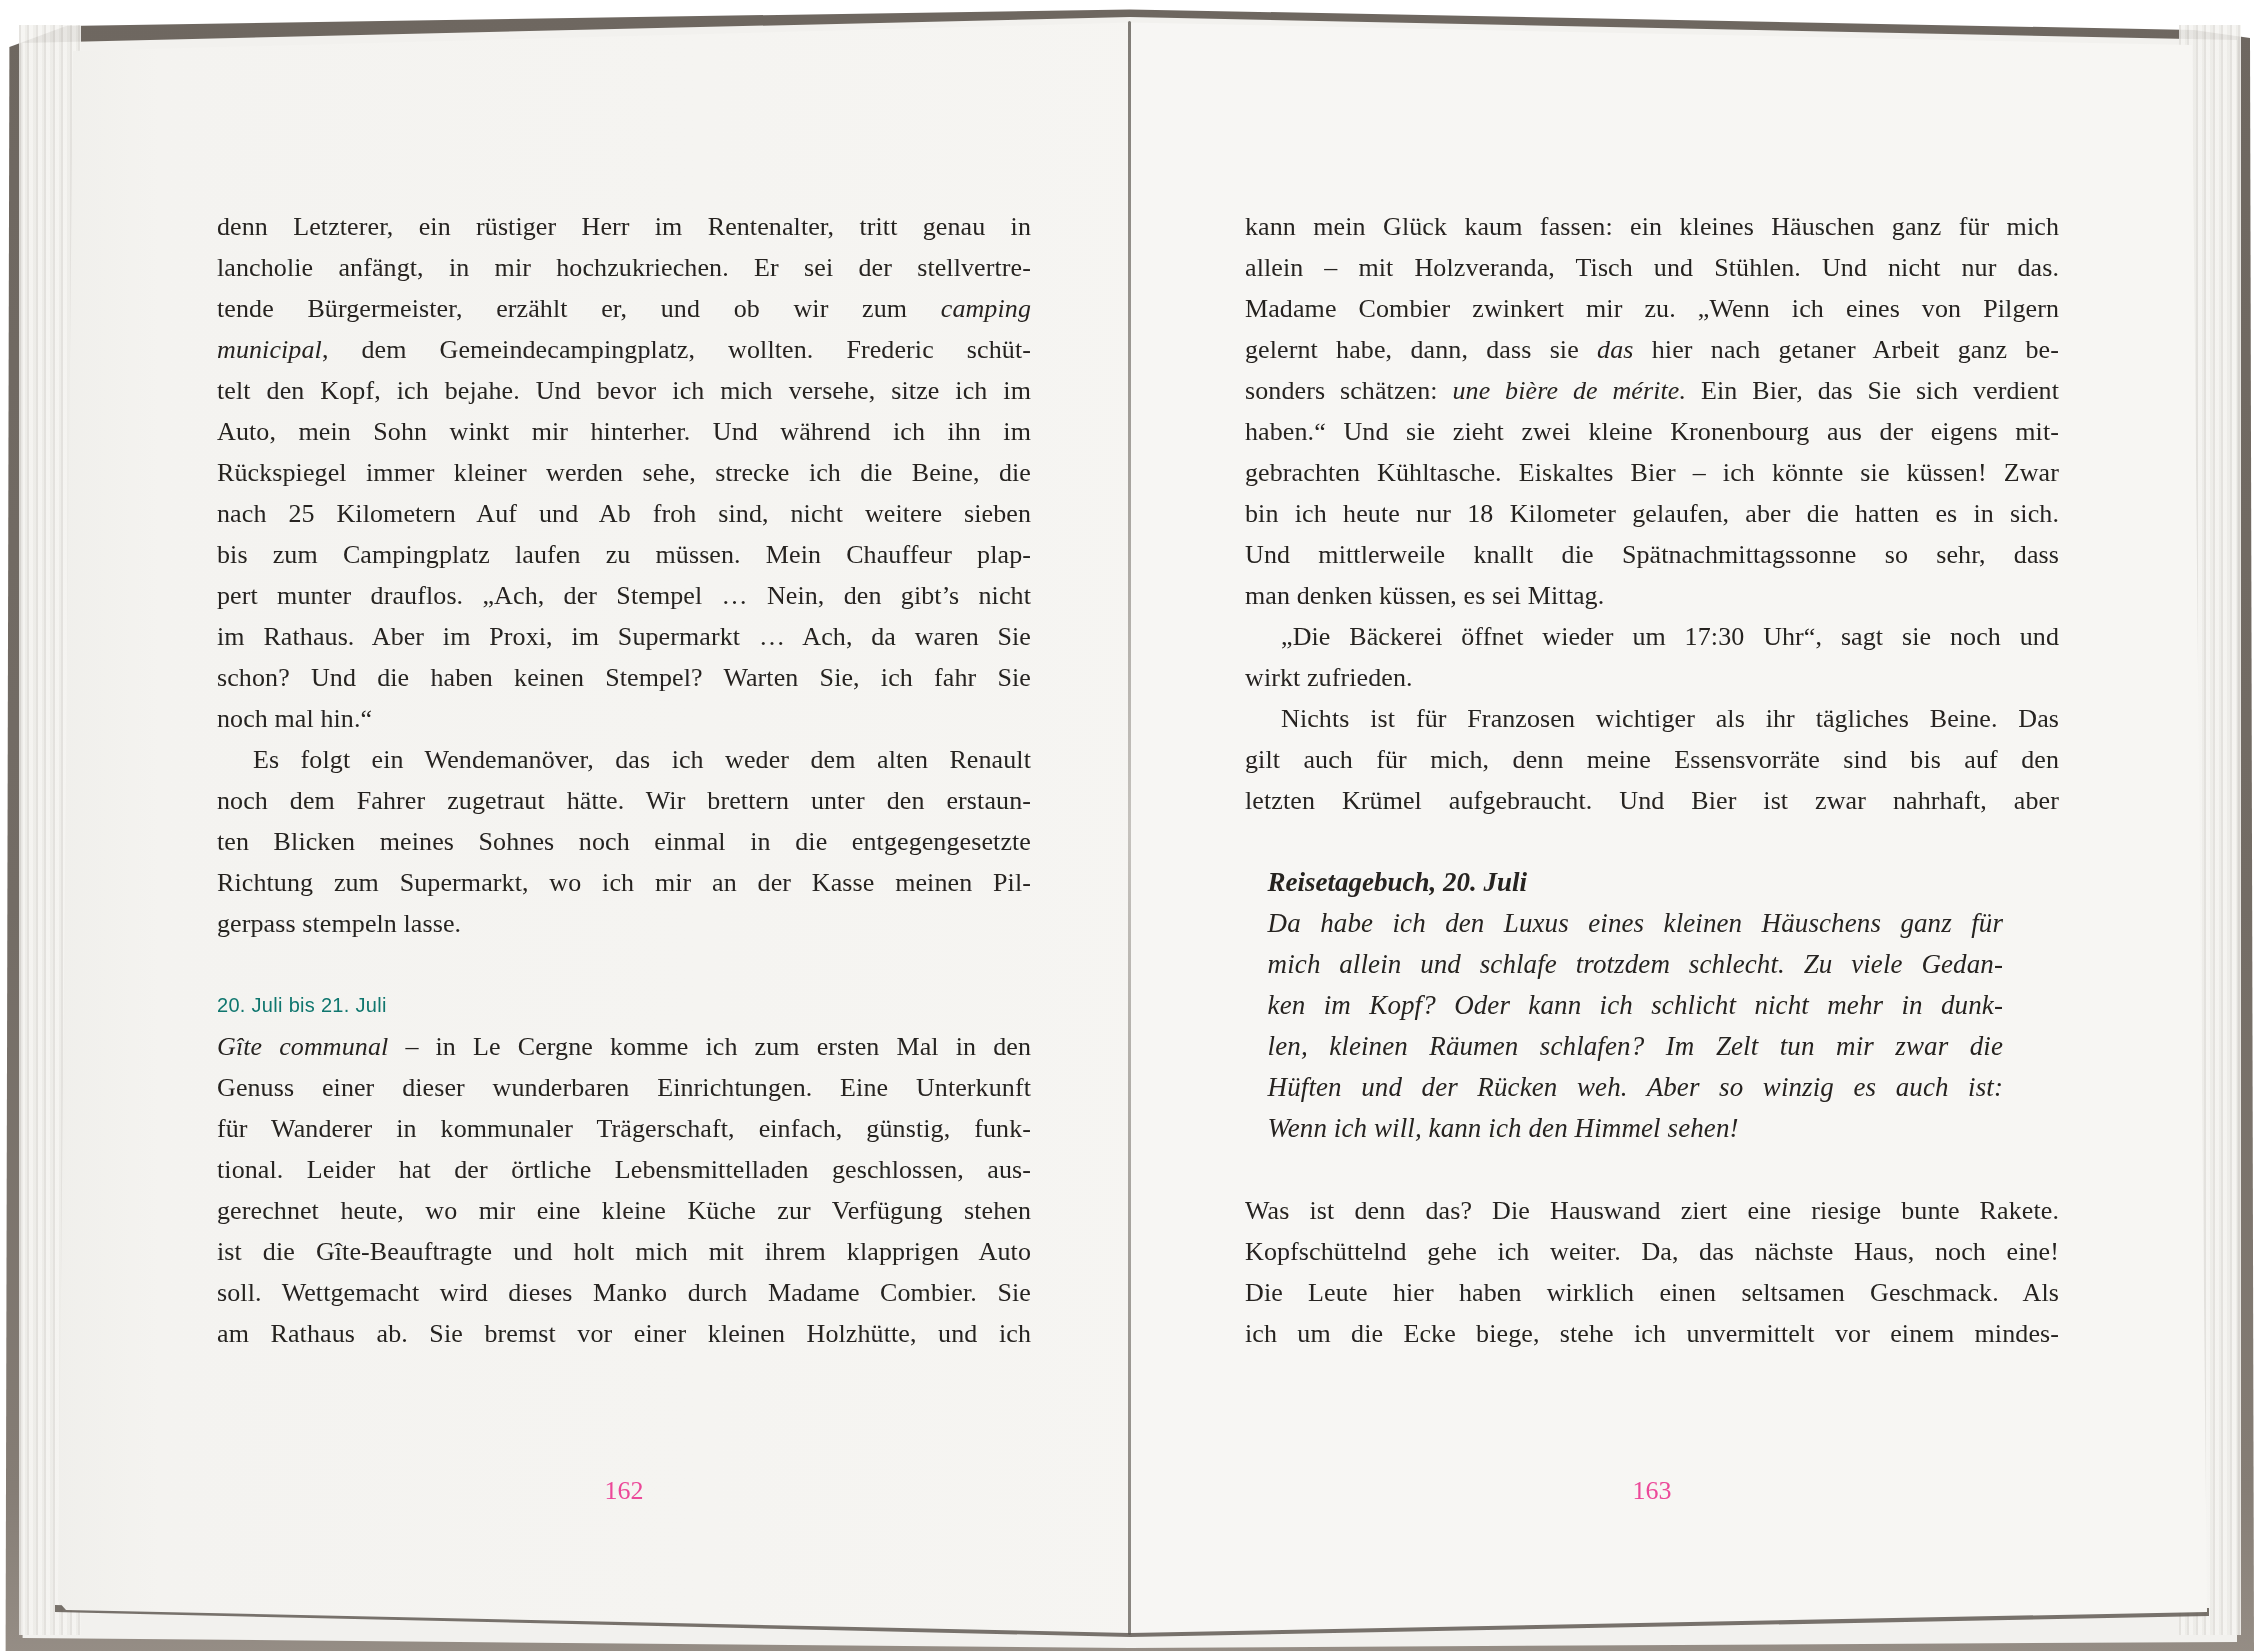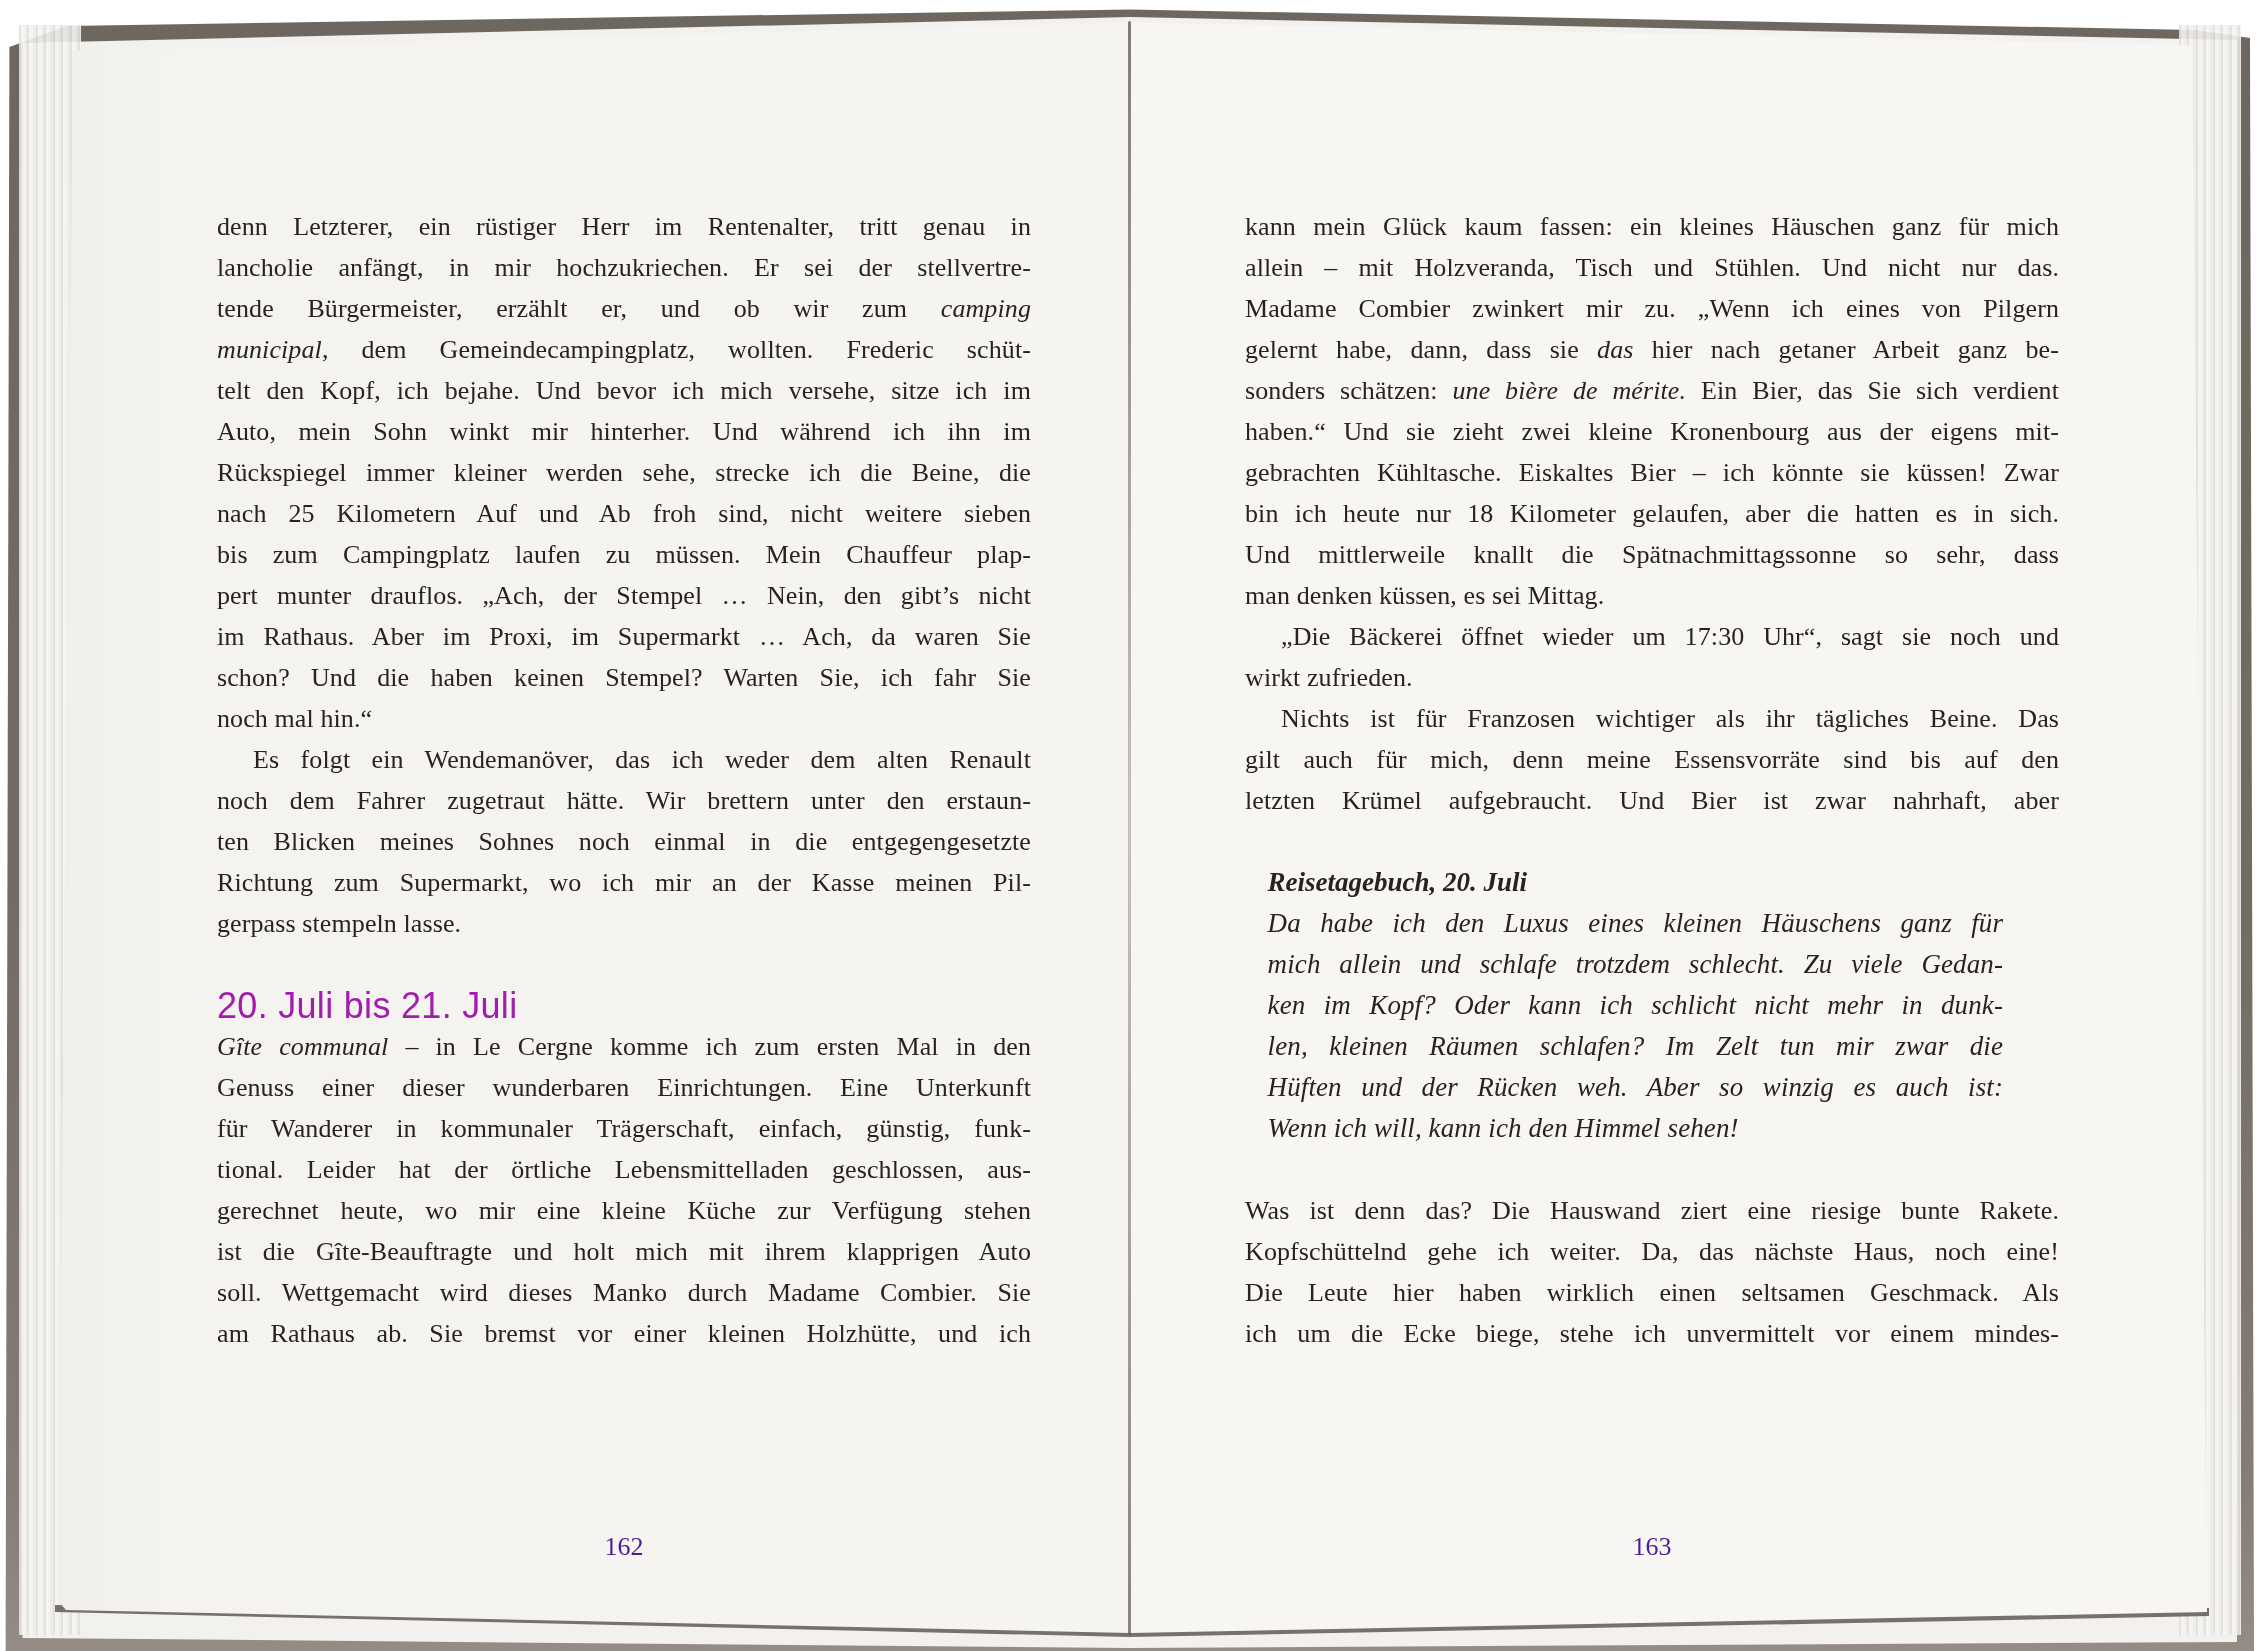--- a/index.html
+++ b/index.html
@@ -52,32 +52,32 @@
   .line{
     height:41px;line-height:41px;font-size:26px;
     text-align:justify;text-align-last:justify;
     letter-spacing:0.1px;
   }
   .line.no-just{text-align-last:left;}
   .line.indent{text-indent:36px;}
   .spacer{height:41px;}
   .heading-sans{
     font-family:"Liberation Sans", sans-serif;
-    font-size:36px;font-weight:500;color:#a21caf;
+    font-size:20px;font-weight:500;color:#0f766e;
     height:41px;line-height:41px;letter-spacing:0.3px;
   }
   .diary-heading{
     font-style:italic;font-weight:bold;font-size:27px;
     height:41px;line-height:41px;padding-left:22.6px;
   }
   .diary{padding-left:22.6px;padding-right:56px;}
   .diary .line{font-style:italic;font-size:27px;}
   .page-num{
-    position:absolute;top:1532px;width:814px;text-align:center;
-    font-size:26px;color:#4c1d95;
+    position:absolute;top:1476px;width:814px;text-align:center;
+    font-size:26px;color:#ec4899;
   }
   .page-num.left{left:217px;}
   .page-num.right{left:1245px;}
 </style>
 </head>
 <body>
 
 <div class="cover"></div>
 <div class="stack-white"></div>
 <div class="striations left"></div>

